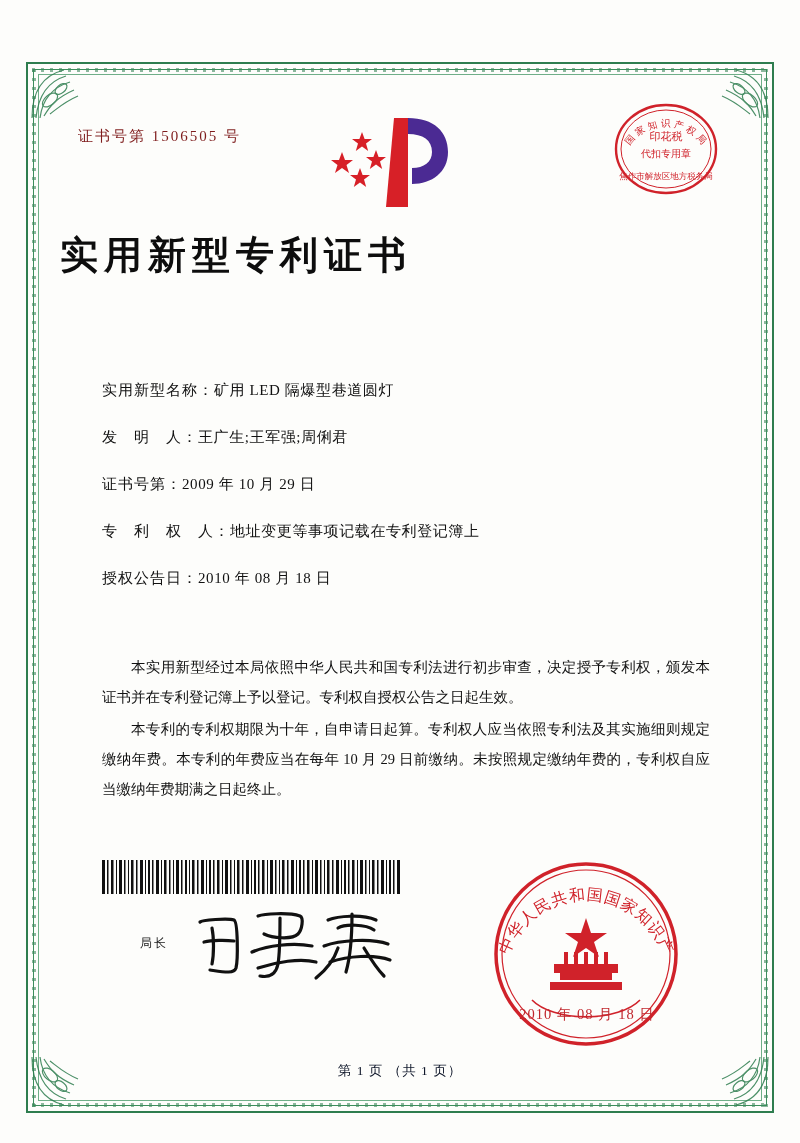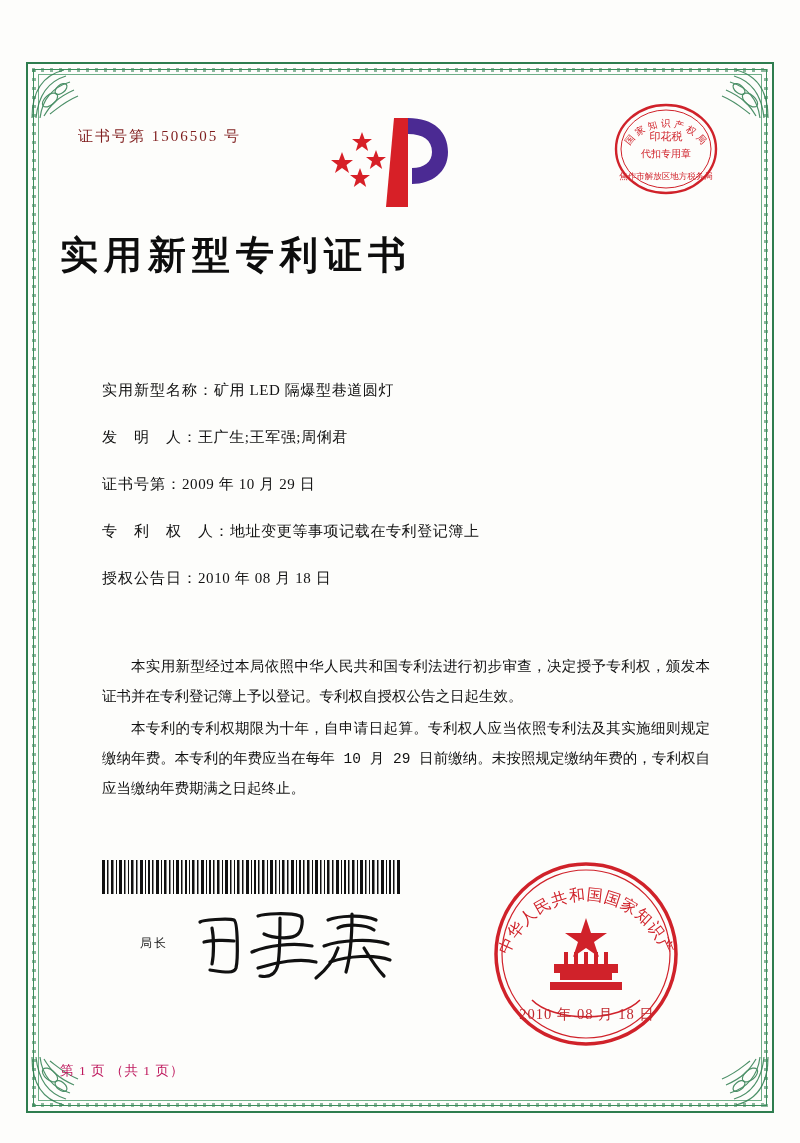--- a/index.html
+++ b/index.html
@@ -114,21 +114,20 @@
     position: absolute;
     left: 42px; right: 26px; top: 562px;
     font-size: 14.5px;
     line-height: 30px;
     color: #111;
     text-align: justify;
   }
   .paragraphs p {
     margin: 0 4px 2px 0;
     text-indent: 2em;
-    font-family: Liberation Mono, monospace;
   }
   
   .barcode {
     position: absolute;
     left: 42px; top: 770px;
     width: 300px; height: 34px;
   }
   
   .sig-label {
     position: absolute;
@@ -152,24 +151,24 @@
     right: 58px; top: 915px;
     width: 190px;
     text-align: center;
     font-size: 14.5px;
     color: #c0272d;
     letter-spacing: 1px;
   }
   .footer {
     position: absolute;
     left: 0; right: 0; bottom: 8px;
-    text-align: left;
+    text-align: center;
     font-size: 13.5px;
     letter-spacing: 1px;
-    color: #be185d;
+    color: #0f172a;
   }
   .ink { fill: none; stroke: #111; stroke-linecap: round; stroke-linejoin: round; }
 </style>
 </head>
 <body>
 
 <div class="page">
 
   <div class="border-outer"></div>
   <div class="border-pattern"></div>

